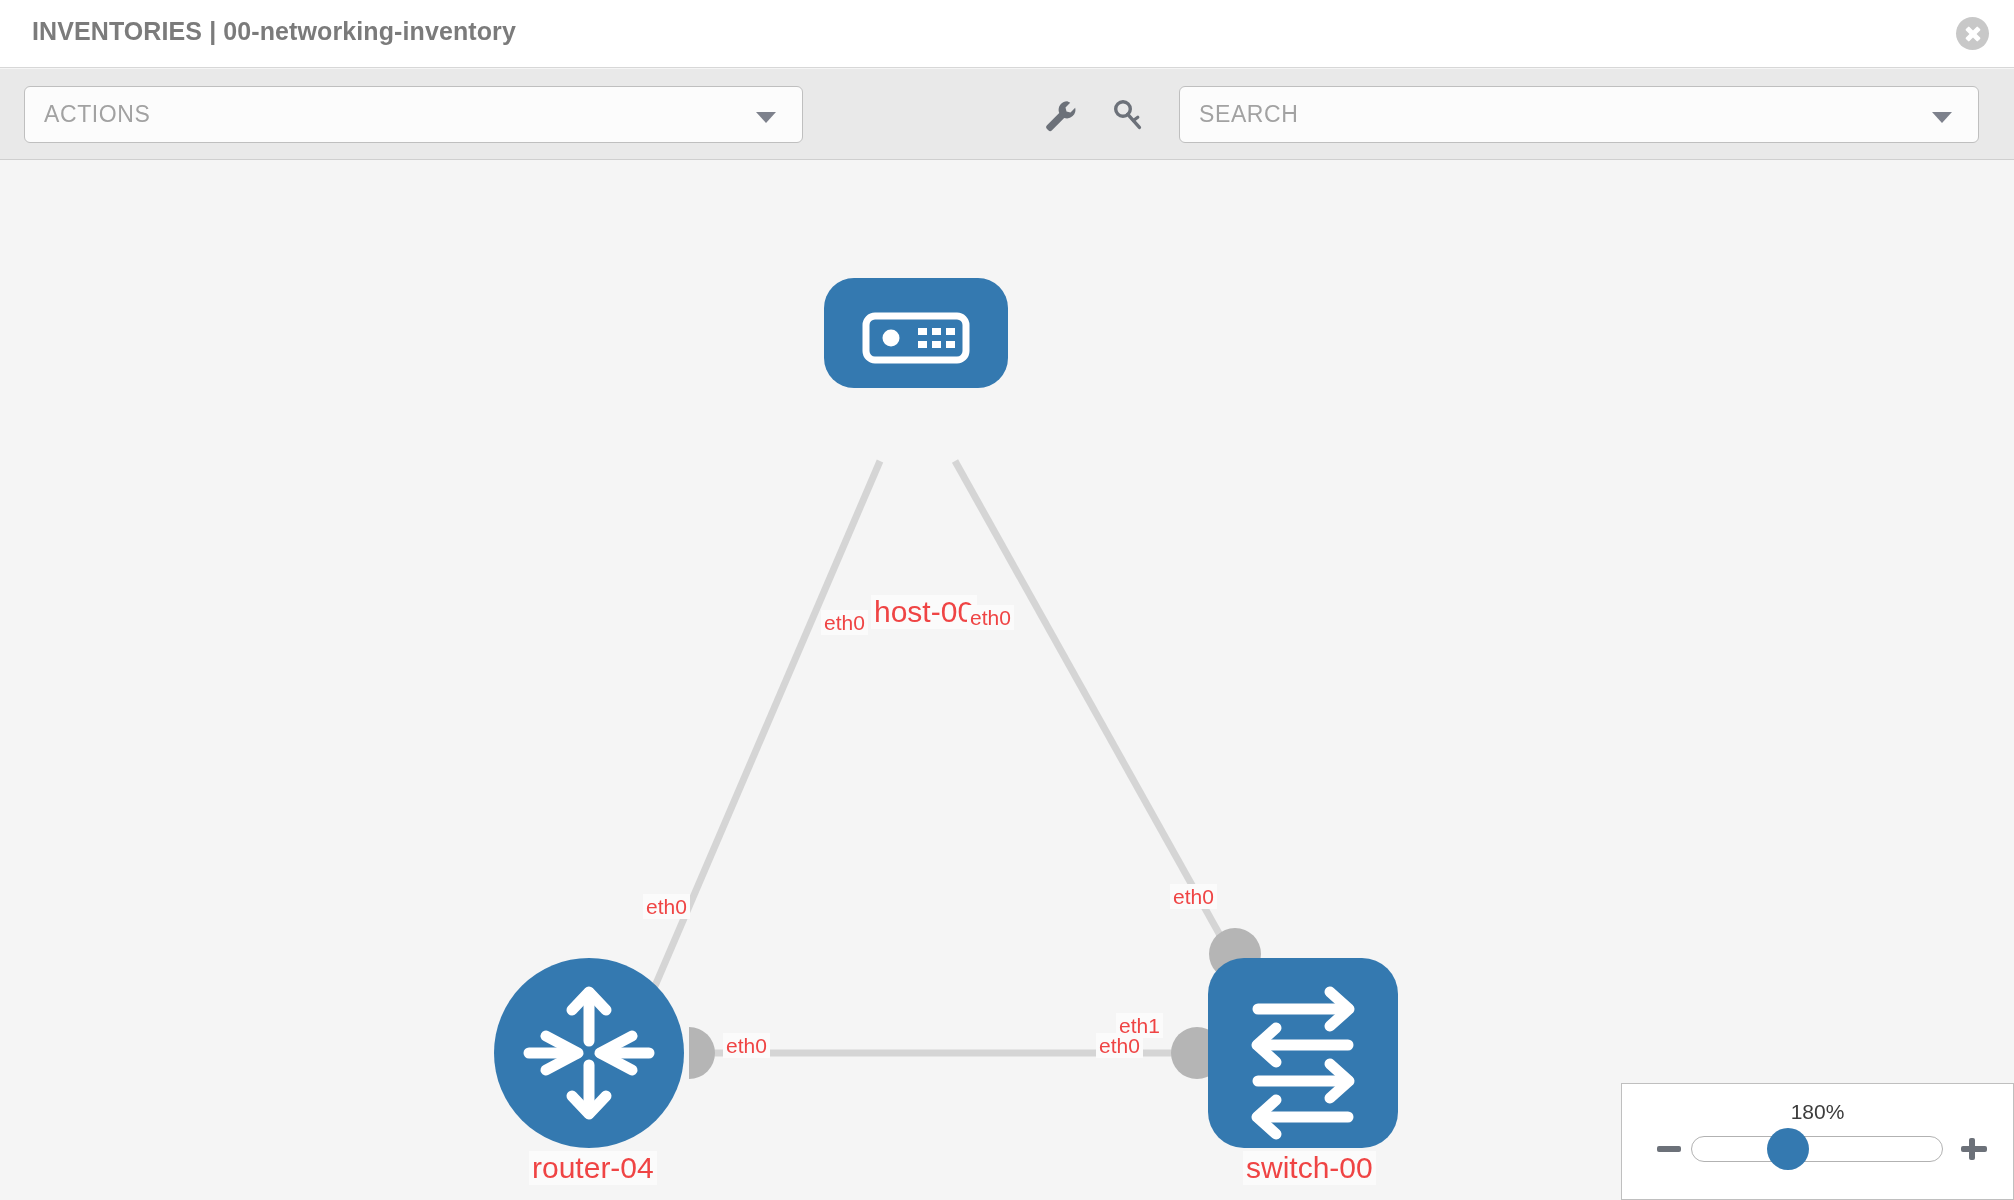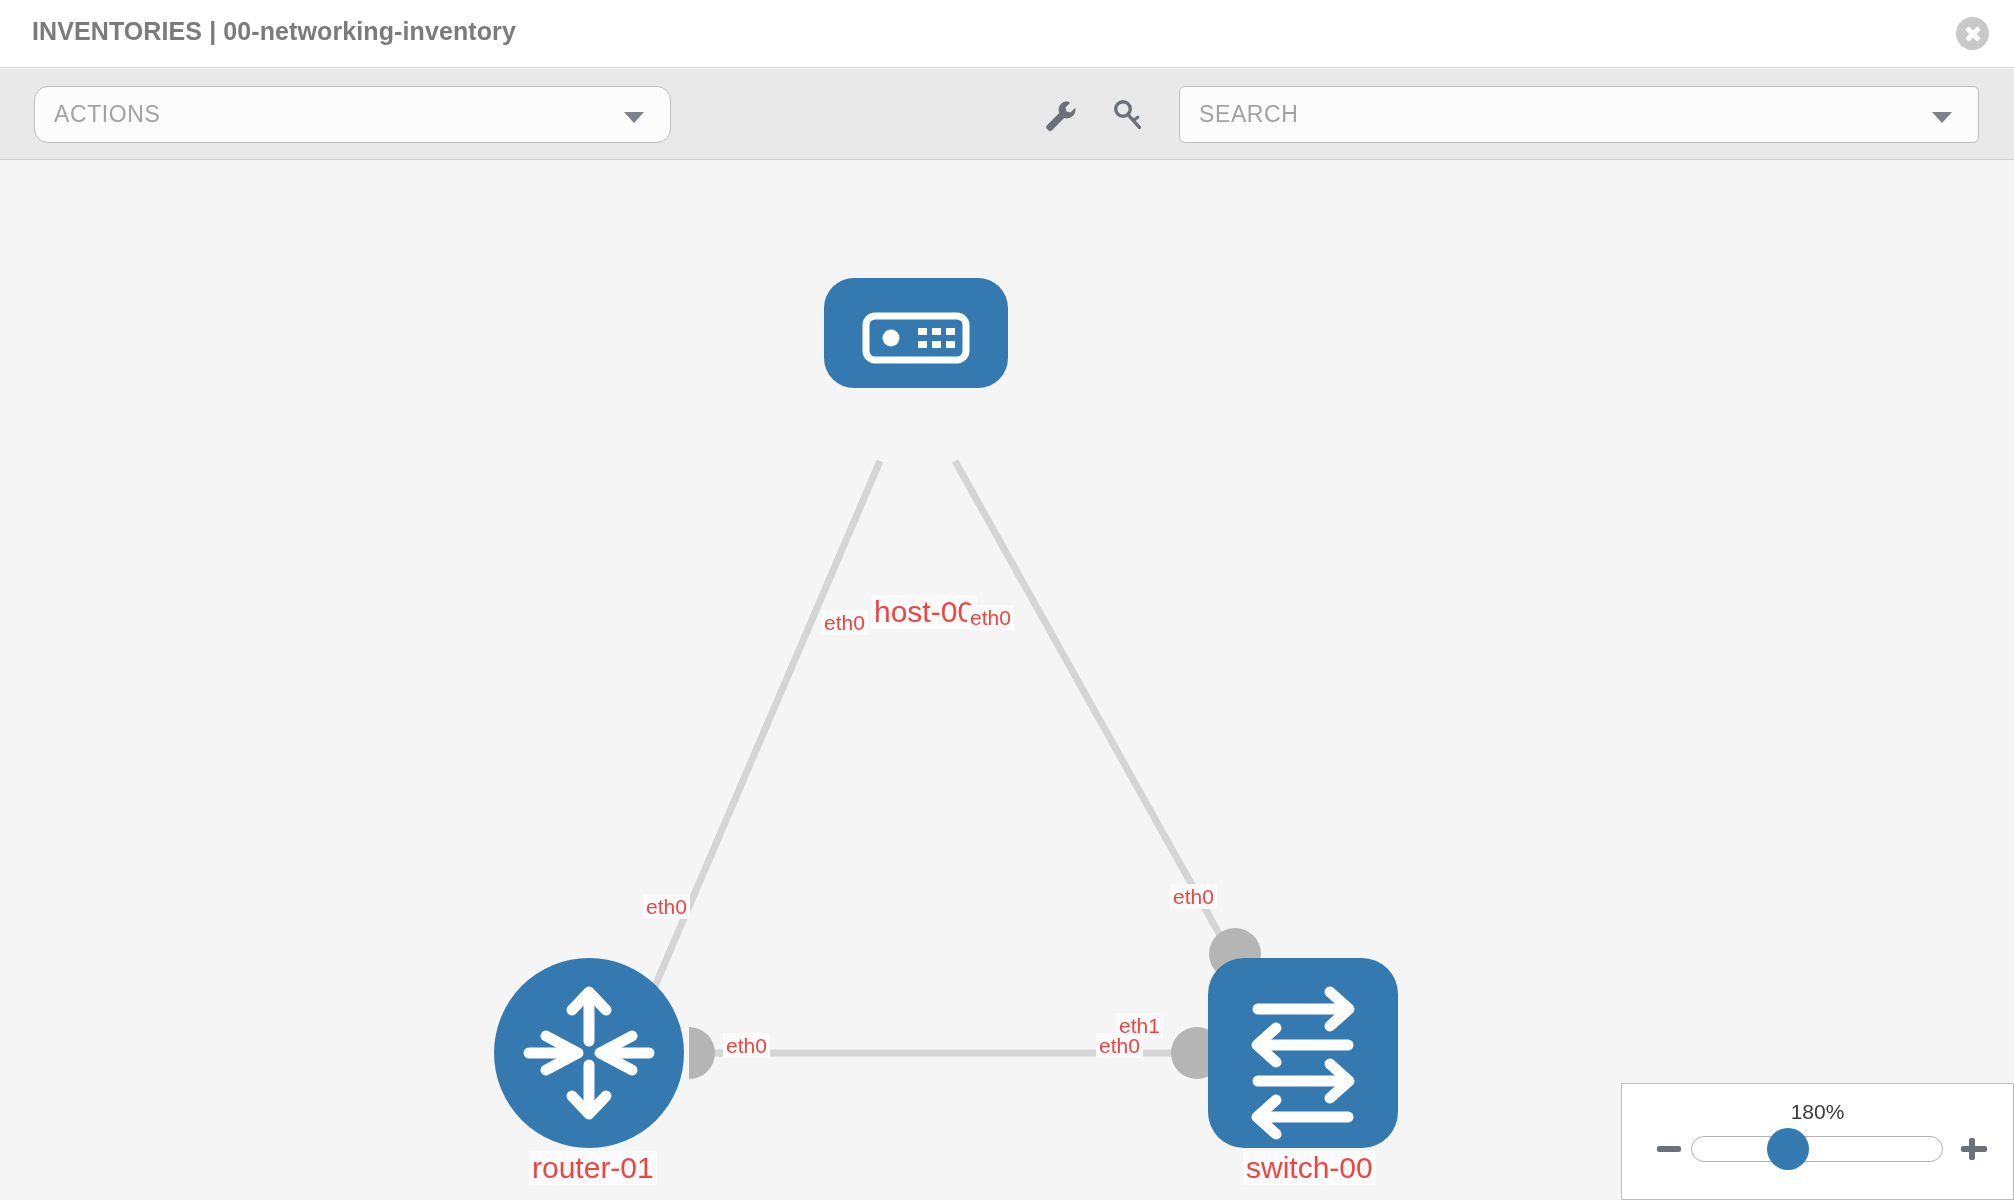--- a/index.html
+++ b/index.html
@@ -58,25 +58,25 @@
   
   .toolbar {
     position: absolute;
     left: 0; top: 69px;
     width: 2014px; height: 91px;
     background: #e9e9e9;
     border-bottom: 1px solid #cfcfcf;
   }
   .actions-select {
     position: absolute;
-    left: 34px; top: 17px;
-    width: 637px; height: 57px;
+    left: 24px; top: 17px;
+    width: 779px; height: 57px;
     background: #fcfcfc;
     border: 1px solid #bfbfbf;
-    border-radius: 14px;
+    border-radius: 6px;
     cursor: pointer;
   }
   .actions-label {
     position: absolute;
     left: 19px; top: 14px;
     font-size: 23px;
     color: #a2a2a2;
     letter-spacing: 0.6px;
   }
   .caret {
@@ -288,21 +288,21 @@
           <path d="M1258 920 L1348 920"></path>
           <path d="M1330 903 L1349 920 L1330 937"></path>
 
           <path d="M1348 956 L1258 956"></path>
           <path d="M1276 939 L1257 956 L1276 973"></path>
         </g>
       </g>
     </svg>
 
     <div class="nlabel nlabel-big" style="left:871px; top:434px;">host-00</div>
-    <div class="nlabel nlabel-big" style="left:529px; top:990px;">router-01</div>
+    <div class="nlabel nlabel-big" style="left:529px; top:990px;">router-04</div>
     <div class="nlabel nlabel-big" style="left:1243px; top:990px;">switch-00</div>
 
     <div class="nlabel nlabel-port" style="left:821px; top:449px;">eth0</div>
     <div class="nlabel nlabel-port" style="left:967px; top:444px;">eth0</div>
     <div class="nlabel nlabel-port" style="left:643px; top:733px;">eth0</div>
     <div class="nlabel nlabel-port" style="left:1170px; top:723px;">eth0</div>
     <div class="nlabel nlabel-port" style="left:723px; top:872px;">eth0</div>
     <div class="nlabel nlabel-port" style="left:1096px; top:872px;">eth0</div>
     <div class="nlabel nlabel-port" style="left:1116px; top:852px;">eth1</div>
   </div>

